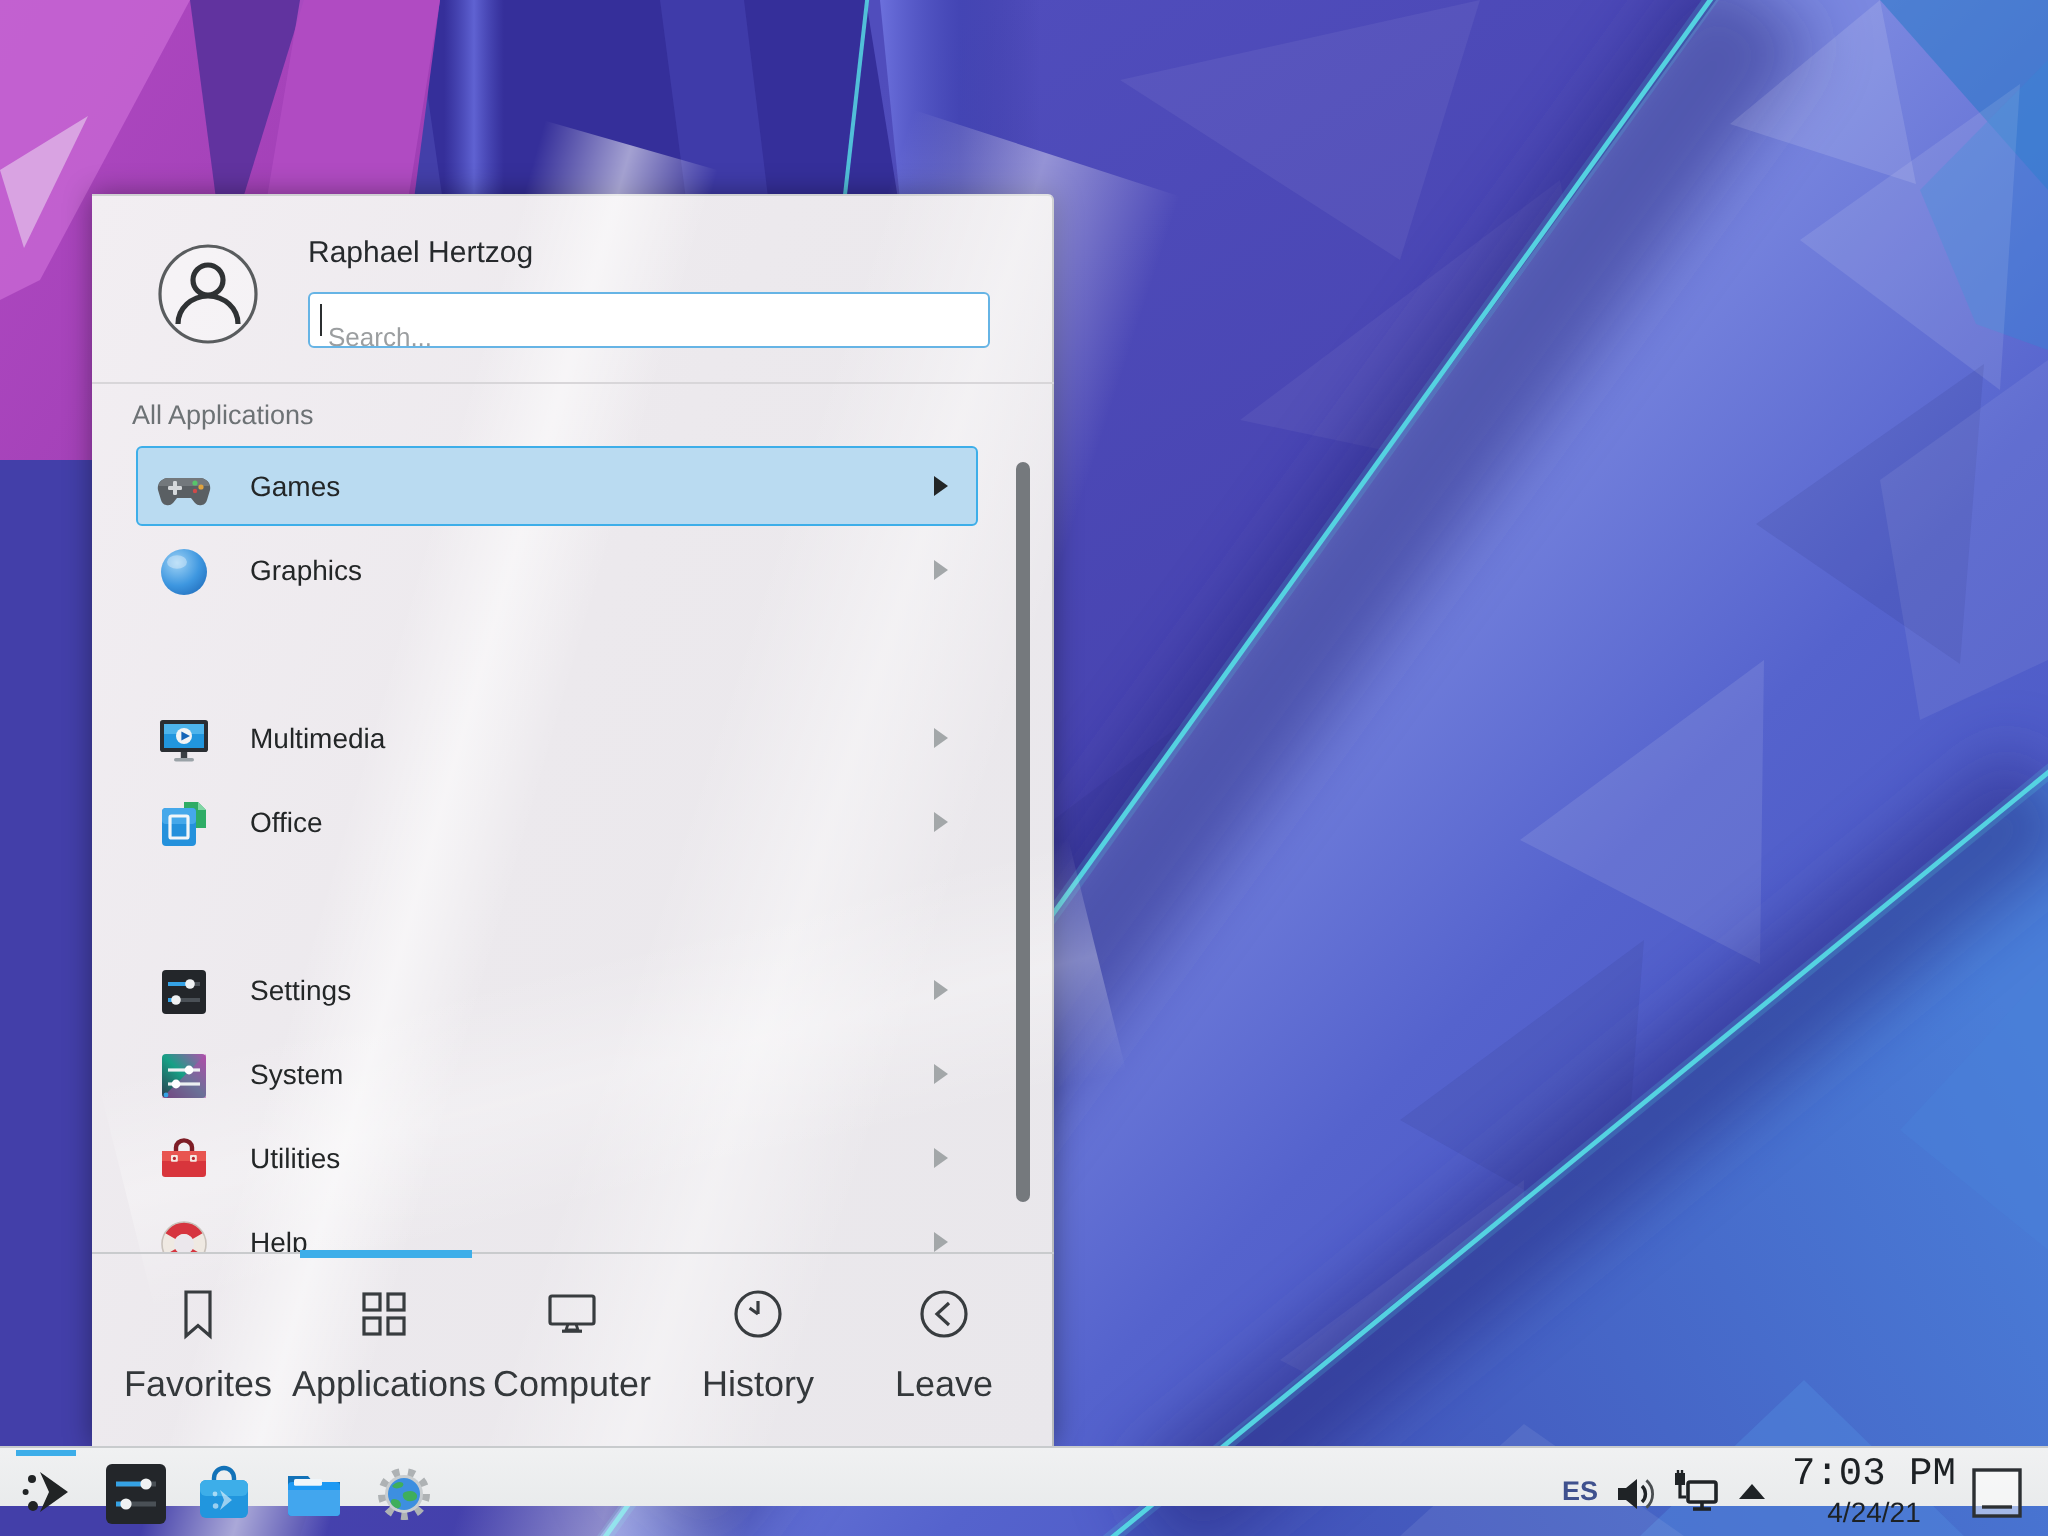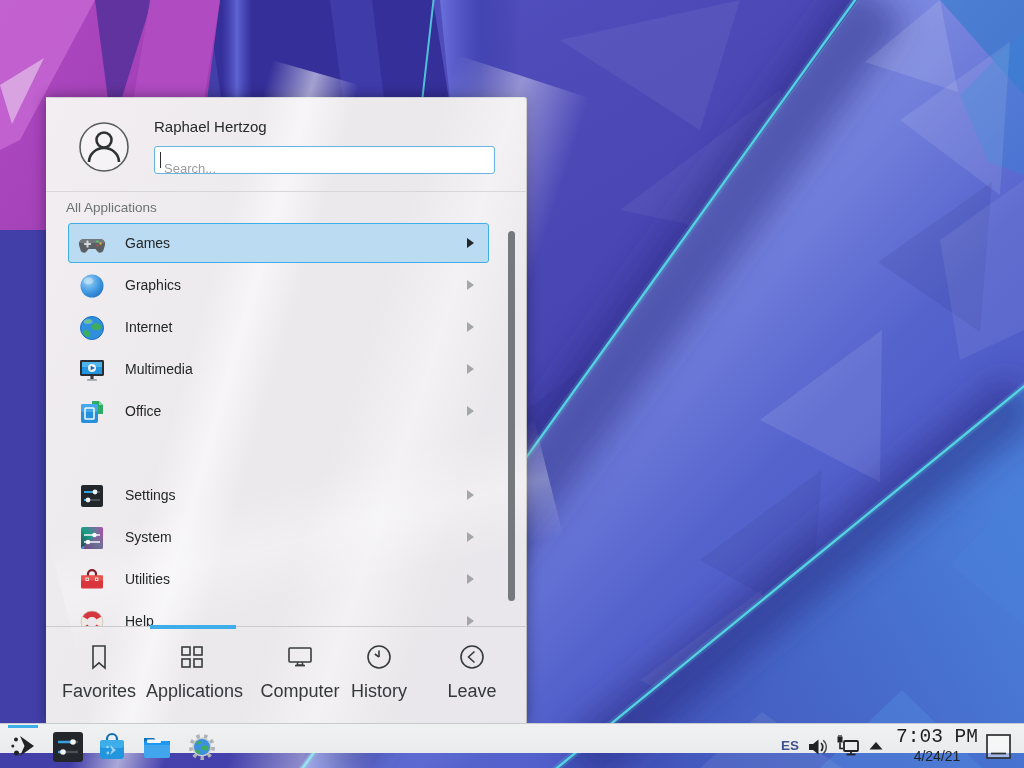--- a/index.html
+++ b/index.html
@@ -189,32 +189,20 @@
                 <stop offset="1" stop-color="#1b66b6"></stop>
           </radialGradient>
             </defs>
           <circle cx="14" cy="14" r="11.5" fill="url(#sph)"></circle>
           <ellipse cx="10.5" cy="9" rx="5" ry="3.4" fill="#ffffff" opacity=".35"></ellipse>
         </svg>
         <span class="clabel">Graphics</span>
         <span class="arrow"></span>
       </div>
 
-      <div class="cat-row" style="top:88px">
-        <svg class="cicon" viewBox="0 0 28 28">
-          <circle cx="14" cy="14" r="11.5" fill="#2f8fdd"></circle>
-          <circle cx="14" cy="14" r="11.5" fill="none" stroke="#1b6fc0" stroke-width="1"></circle>
-          <path d="M6,8 q4,-4 7,-2 q1,2 -2,3 q-4,1 -5,-1 z" fill="#3fae5c"></path>
-          <path d="M15,10 q6,-2 8,2 q1,3 -3,4 q-5,1 -6,-2 q-1,-3 1,-4 z" fill="#3fae5c"></path>
-          <path d="M7,16 q4,0 5,3 q1,3 -2,4 q-4,-1 -5,-4 q0,-3 2,-3 z" fill="#3fae5c"></path>
-          <ellipse cx="10" cy="7.5" rx="4.5" ry="2.6" fill="#ffffff" opacity=".25"></ellipse>
-        </svg>
-        <span class="clabel">Internet</span>
-        <span class="arrow"></span>
-      </div>
 
       <div class="cat-row" style="top:130px">
         <svg class="cicon" viewBox="0 0 28 28">
           <rect x="2" y="4" width="24" height="16" rx="1.4" fill="#2a2e33"></rect>
           <rect x="4" y="6" width="20" height="12" fill="#2196de"></rect>
           <rect x="4" y="6" width="20" height="5" fill="#4db4ec"></rect>
           <circle cx="14" cy="12" r="4" fill="#f2f4f5"></circle>
           <polygon points="12.7,9.8 17,12 12.7,14.2" fill="#1565b8"></polygon>
           <rect x="12.4" y="20" width="3.2" height="3" fill="#3a3f44"></rect>
           <rect x="9" y="23" width="10" height="1.8" rx="0.9" fill="#9aa2a7"></rect>
@@ -311,21 +299,21 @@
     </div>
     <div class="ltab" style="left:100px">
       <svg width="30" height="30" viewBox="0 0 30 30">
         <rect x="5" y="5" width="8" height="8" fill="none" stroke="#383c3f" stroke-width="1.6"></rect>
         <rect x="17" y="5" width="8" height="8" fill="none" stroke="#383c3f" stroke-width="1.6"></rect>
         <rect x="5" y="17" width="8" height="8" fill="none" stroke="#383c3f" stroke-width="1.6"></rect>
         <rect x="17" y="17" width="8" height="8" fill="none" stroke="#383c3f" stroke-width="1.6"></rect>
       </svg>
       <span class="tlabel">Applications</span>
     </div>
-    <div class="ltab" style="left:208px">
+    <div class="ltab" style="left:194px">
       <svg width="30" height="30" viewBox="0 0 30 30">
         <rect x="4" y="6" width="22" height="14" rx="1" fill="none" stroke="#383c3f" stroke-width="1.6"></rect>
         <path d="M13,20 l-1,3 h6 l-1,-3" fill="none" stroke="#383c3f" stroke-width="1.4"></path>
         <line x1="10" y1="23.6" x2="20" y2="23.6" stroke="#383c3f" stroke-width="1.6"></line>
       </svg>
       <span class="tlabel">Computer</span>
     </div>
     <div class="ltab" style="left:287px">
       <svg width="30" height="30" viewBox="0 0 30 30">
         <circle cx="15" cy="15" r="11" fill="none" stroke="#383c3f" stroke-width="1.6"></circle>

